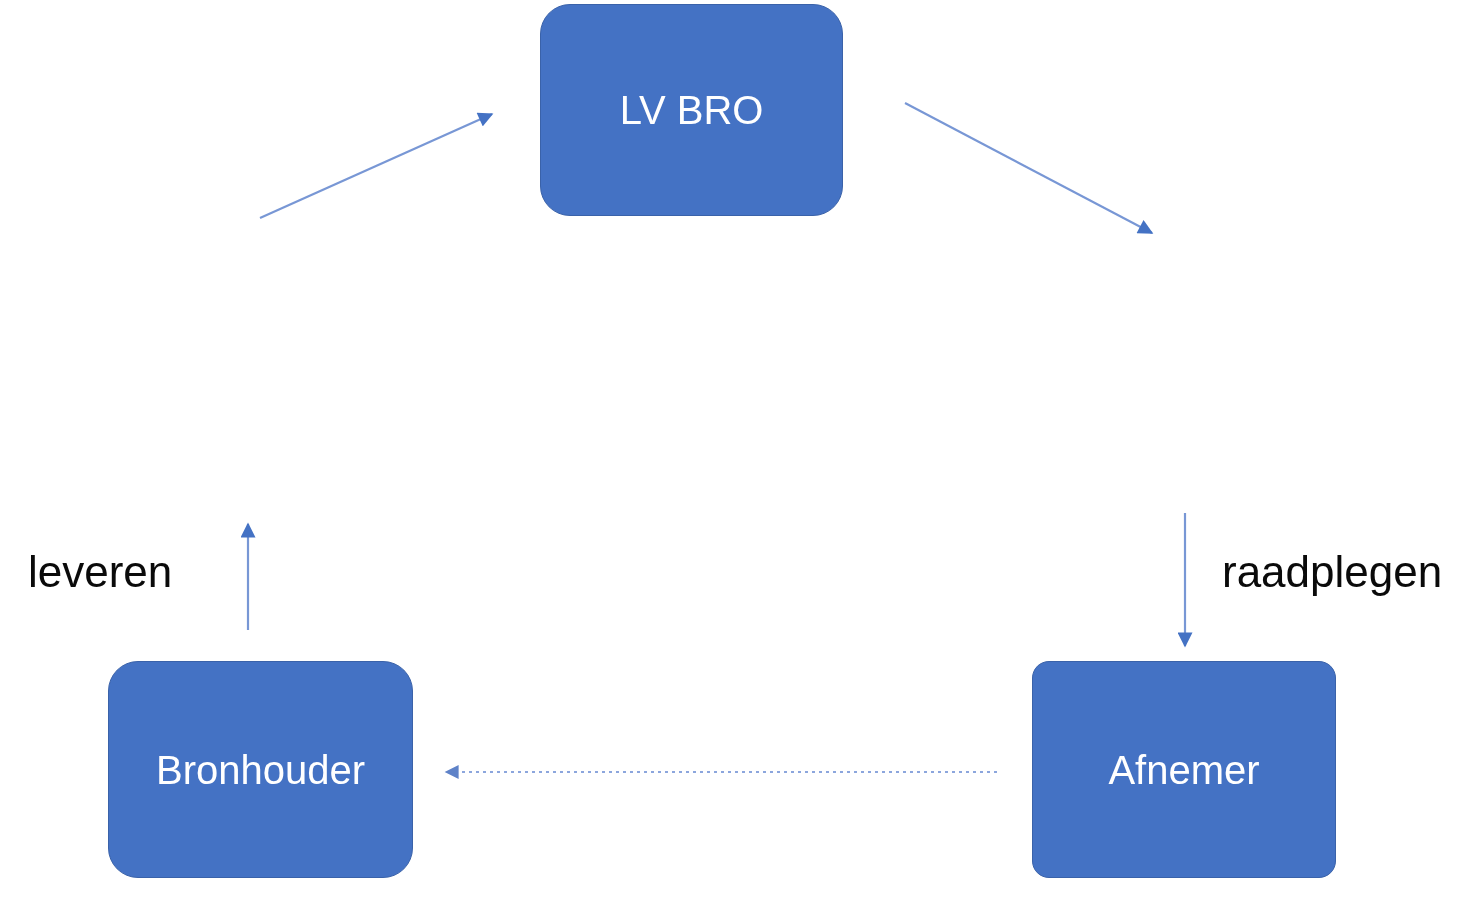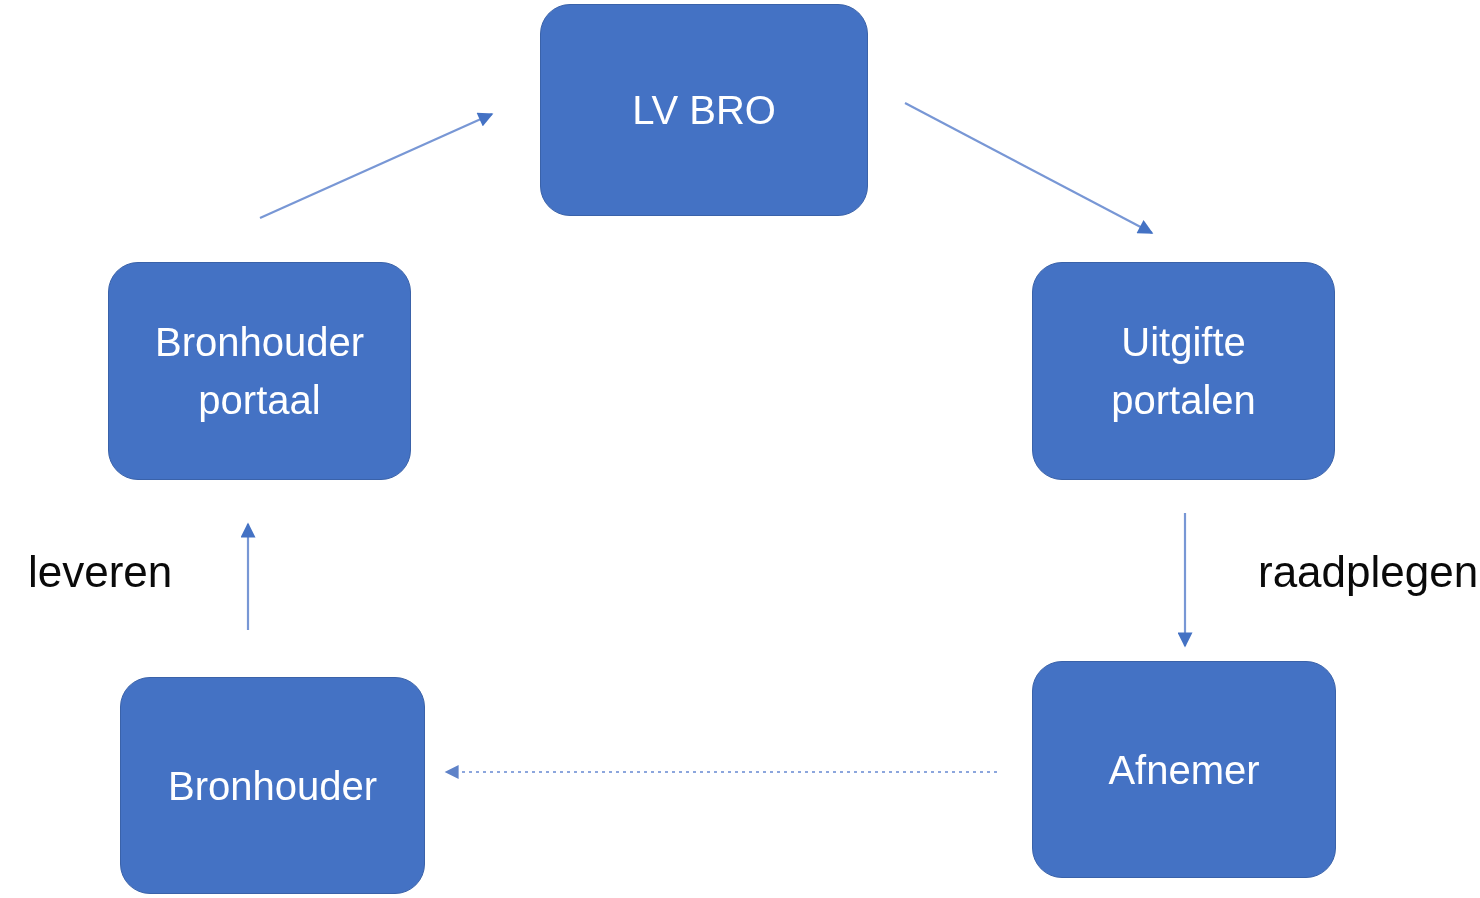--- a/index.html
+++ b/index.html
@@ -52,29 +52,29 @@
     width:1480px;
     height:898px;
     pointer-events:none;
   }
   .edge-line{stroke:var(--line-color);stroke-width:2.2;fill:none;}
   .edge-line-dashed{stroke:var(--dash-color);stroke-width:1.8;fill:none;stroke-dasharray:3 4;}
   .head{fill:var(--head-color);}
   .head-dash{fill:var(--dash-head-color);}
 
   
-  #node-lv-bro            {left:540px; top:4px;   width:328px; height:212px;}
+  #node-lv-bro            {left:540px; top:4px;   width:303px; height:212px;}
   #node-bronhouder-portaal{left:108px; top:262px; width:303px; height:218px;}
   #node-uitgifte-portalen {left:1032px;top:262px; width:303px; height:218px;}
-  #node-bronhouder        {left:120px; top:661px; width:305px; height:217px;margin-top:16px;}
-  #node-afnemer           {left:1032px;top:661px; width:304px; height:217px;}
+  #node-bronhouder        {left:108px; top:661px; width:305px; height:217px;}
+  #node-afnemer           {left:1032px;top:661px; width:304px; height:217px;border-radius:17px;}
 
   
   #label-leveren    {left:28px;   top:548px;}
-  #label-raadplegen {left:1222px; top:548px;margin-left:36px;}
+  #label-raadplegen {left:1222px; top:548px;}
   #label-terugmelden{left:538px;  top:814px;}
 </style>
 </head>
 <body>
 
 <div class="canvas">
 
   <svg class="edges" viewBox="0 0 1480 898" xmlns="http://www.w3.org/2000/svg">
     <defs>
       <marker id="arrow" viewBox="0 0 10 10" refX="9" refY="5" markerWidth="17" markerHeight="15" orient="auto" markerUnits="userSpaceOnUse">
@@ -93,27 +93,21 @@
 
     <line class="edge-line-dashed" x1="997" y1="772" x2="446" y2="772" marker-end="url(#arrow-dash)"></line>
 
     <line class="edge-line" x1="248" y1="630" x2="248" y2="524" marker-end="url(#arrow)"></line>
   </svg>
 
   <div class="node" id="node-lv-bro">
     <span class="node-label">LV BRO</span>
   </div>
 
-  <div class="node" id="node-bronhouder-portaal">
-    <span class="node-label">Bronhouder portaal</span>
-  </div>
 
-  <div class="node" id="node-uitgifte-portalen">
-    <span class="node-label">Uitgifte portalen</span>
-  </div>
 
   <div class="node" id="node-bronhouder">
     <span class="node-label">Bronhouder</span>
   </div>
 
   <div class="node" id="node-afnemer">
     <span class="node-label">Afnemer</span>
   </div>
 
   <span class="edge-label" id="label-leveren">leveren</span>

